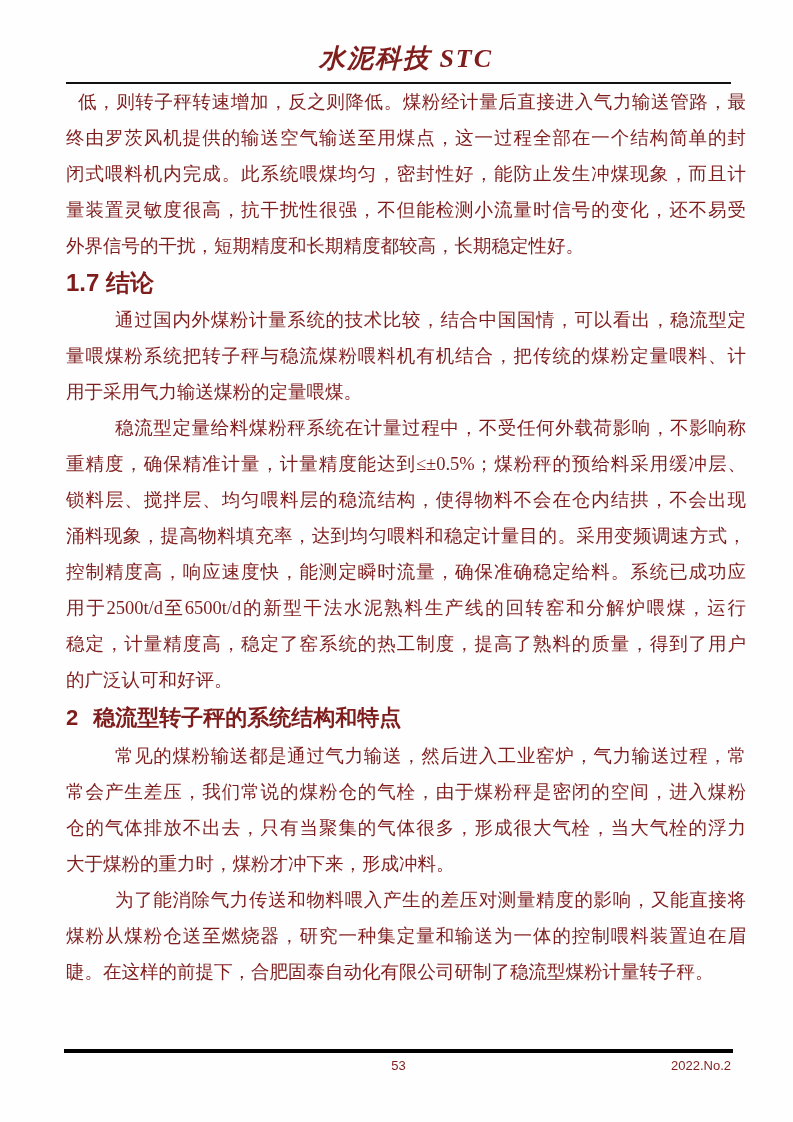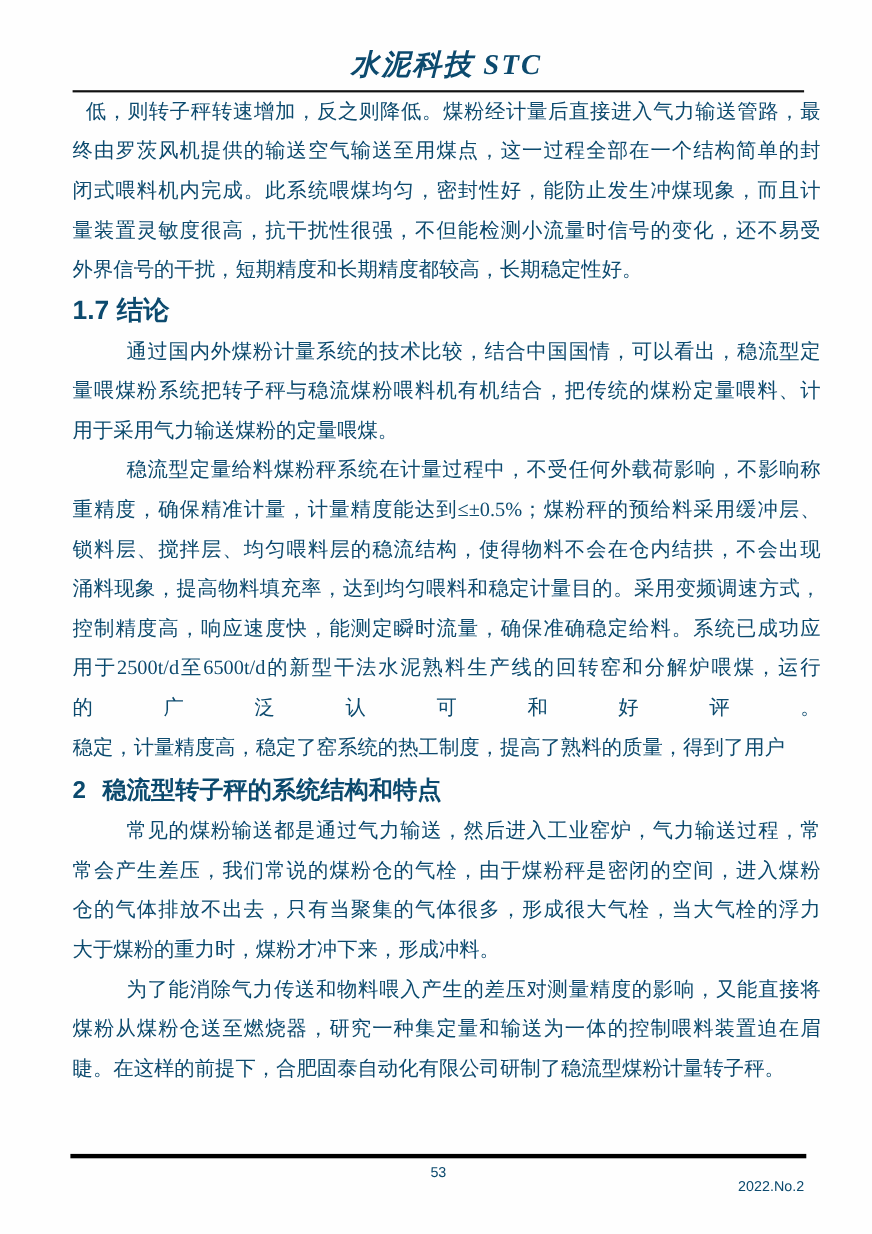--- a/index.html
+++ b/index.html
@@ -1,21 +1,21 @@
 <!DOCTYPE html>
 <html><head>
 <meta charset="utf-8">
 <style>
   html, body { margin: 0; padding: 0; background: #ffffff; }
   .page {
     position: relative;
     width: 793px;
     height: 1122px;
     background: #fefefe;
-    color: #0c4a6e;
+    color: #7f1d1d;
     font-family: "Liberation Serif", "DejaVu Serif", serif;
     overflow: hidden;
   }
   .content {
     position: absolute;
     left: 66px;
     top: 0;
     width: 680px;
   }
   .journal-title {
@@ -58,21 +58,21 @@
   }
   .footer-rule { border-top: 4px solid #000; }
   .footer-row {
     position: relative;
     margin-top: 4px;
     font-family: "Liberation Sans", "DejaVu Sans", sans-serif;
     font-size: 13px;
     line-height: 17px;
   }
   .page-number { text-align: center; }
-  .issue { position: absolute; right: 2px; top: 13px; }
+  .issue { position: absolute; right: 2px; top: 0; }
 </style>
 </head>
 <body>
 
 <div class="page">
 
   <div class="content">
 
     <div class="journal-title">水泥科技 STC</div>
 
@@ -96,22 +96,22 @@
           <div class="ln">用于采用气力输送煤粉的定量喂煤。</div>
         </div>
 
       <div class="para">
           <div class="ln">稳流型定量给料煤粉秤系统在计量过程中，不受任何外载荷影响，不影响称</div>
           <div class="ln">重精度，确保精准计量，计量精度能达到≤±0.5%；煤粉秤的预给料采用缓冲层、</div>
           <div class="ln">锁料层、搅拌层、均匀喂料层的稳流结构，使得物料不会在仓内结拱，不会出现</div>
           <div class="ln">涌料现象，提高物料填充率，达到均匀喂料和稳定计量目的。采用变频调速方式，</div>
           <div class="ln">控制精度高，响应速度快，能测定瞬时流量，确保准确稳定给料。系统已成功应</div>
           <div class="ln">用于2500t/d至6500t/d的新型干法水泥熟料生产线的回转窑和分解炉喂煤，运行</div>
+          <div class="ln">稳定，计量精度高，稳定了窑系统的热工制度，提高了熟料的质量，得到了用户</div>
           <div class="ln">的广泛认可和好评。</div>
-          <div class="ln">稳定，计量精度高，稳定了窑系统的热工制度，提高了熟料的质量，得到了用户</div>
         </div>
 
       <div class="sec-heading main">
         <span class="h-number">2</span><span class="h-title">稳流型转子秤的系统结构和特点</span>
       </div>
 
       <div class="para">
           <div class="ln">常见的煤粉输送都是通过气力输送，然后进入工业窑炉，气力输送过程，常</div>
           <div class="ln">常会产生差压，我们常说的煤粉仓的气栓，由于煤粉秤是密闭的空间，进入煤粉</div>
           <div class="ln">仓的气体排放不出去，只有当聚集的气体很多，形成很大气栓，当大气栓的浮力</div>

